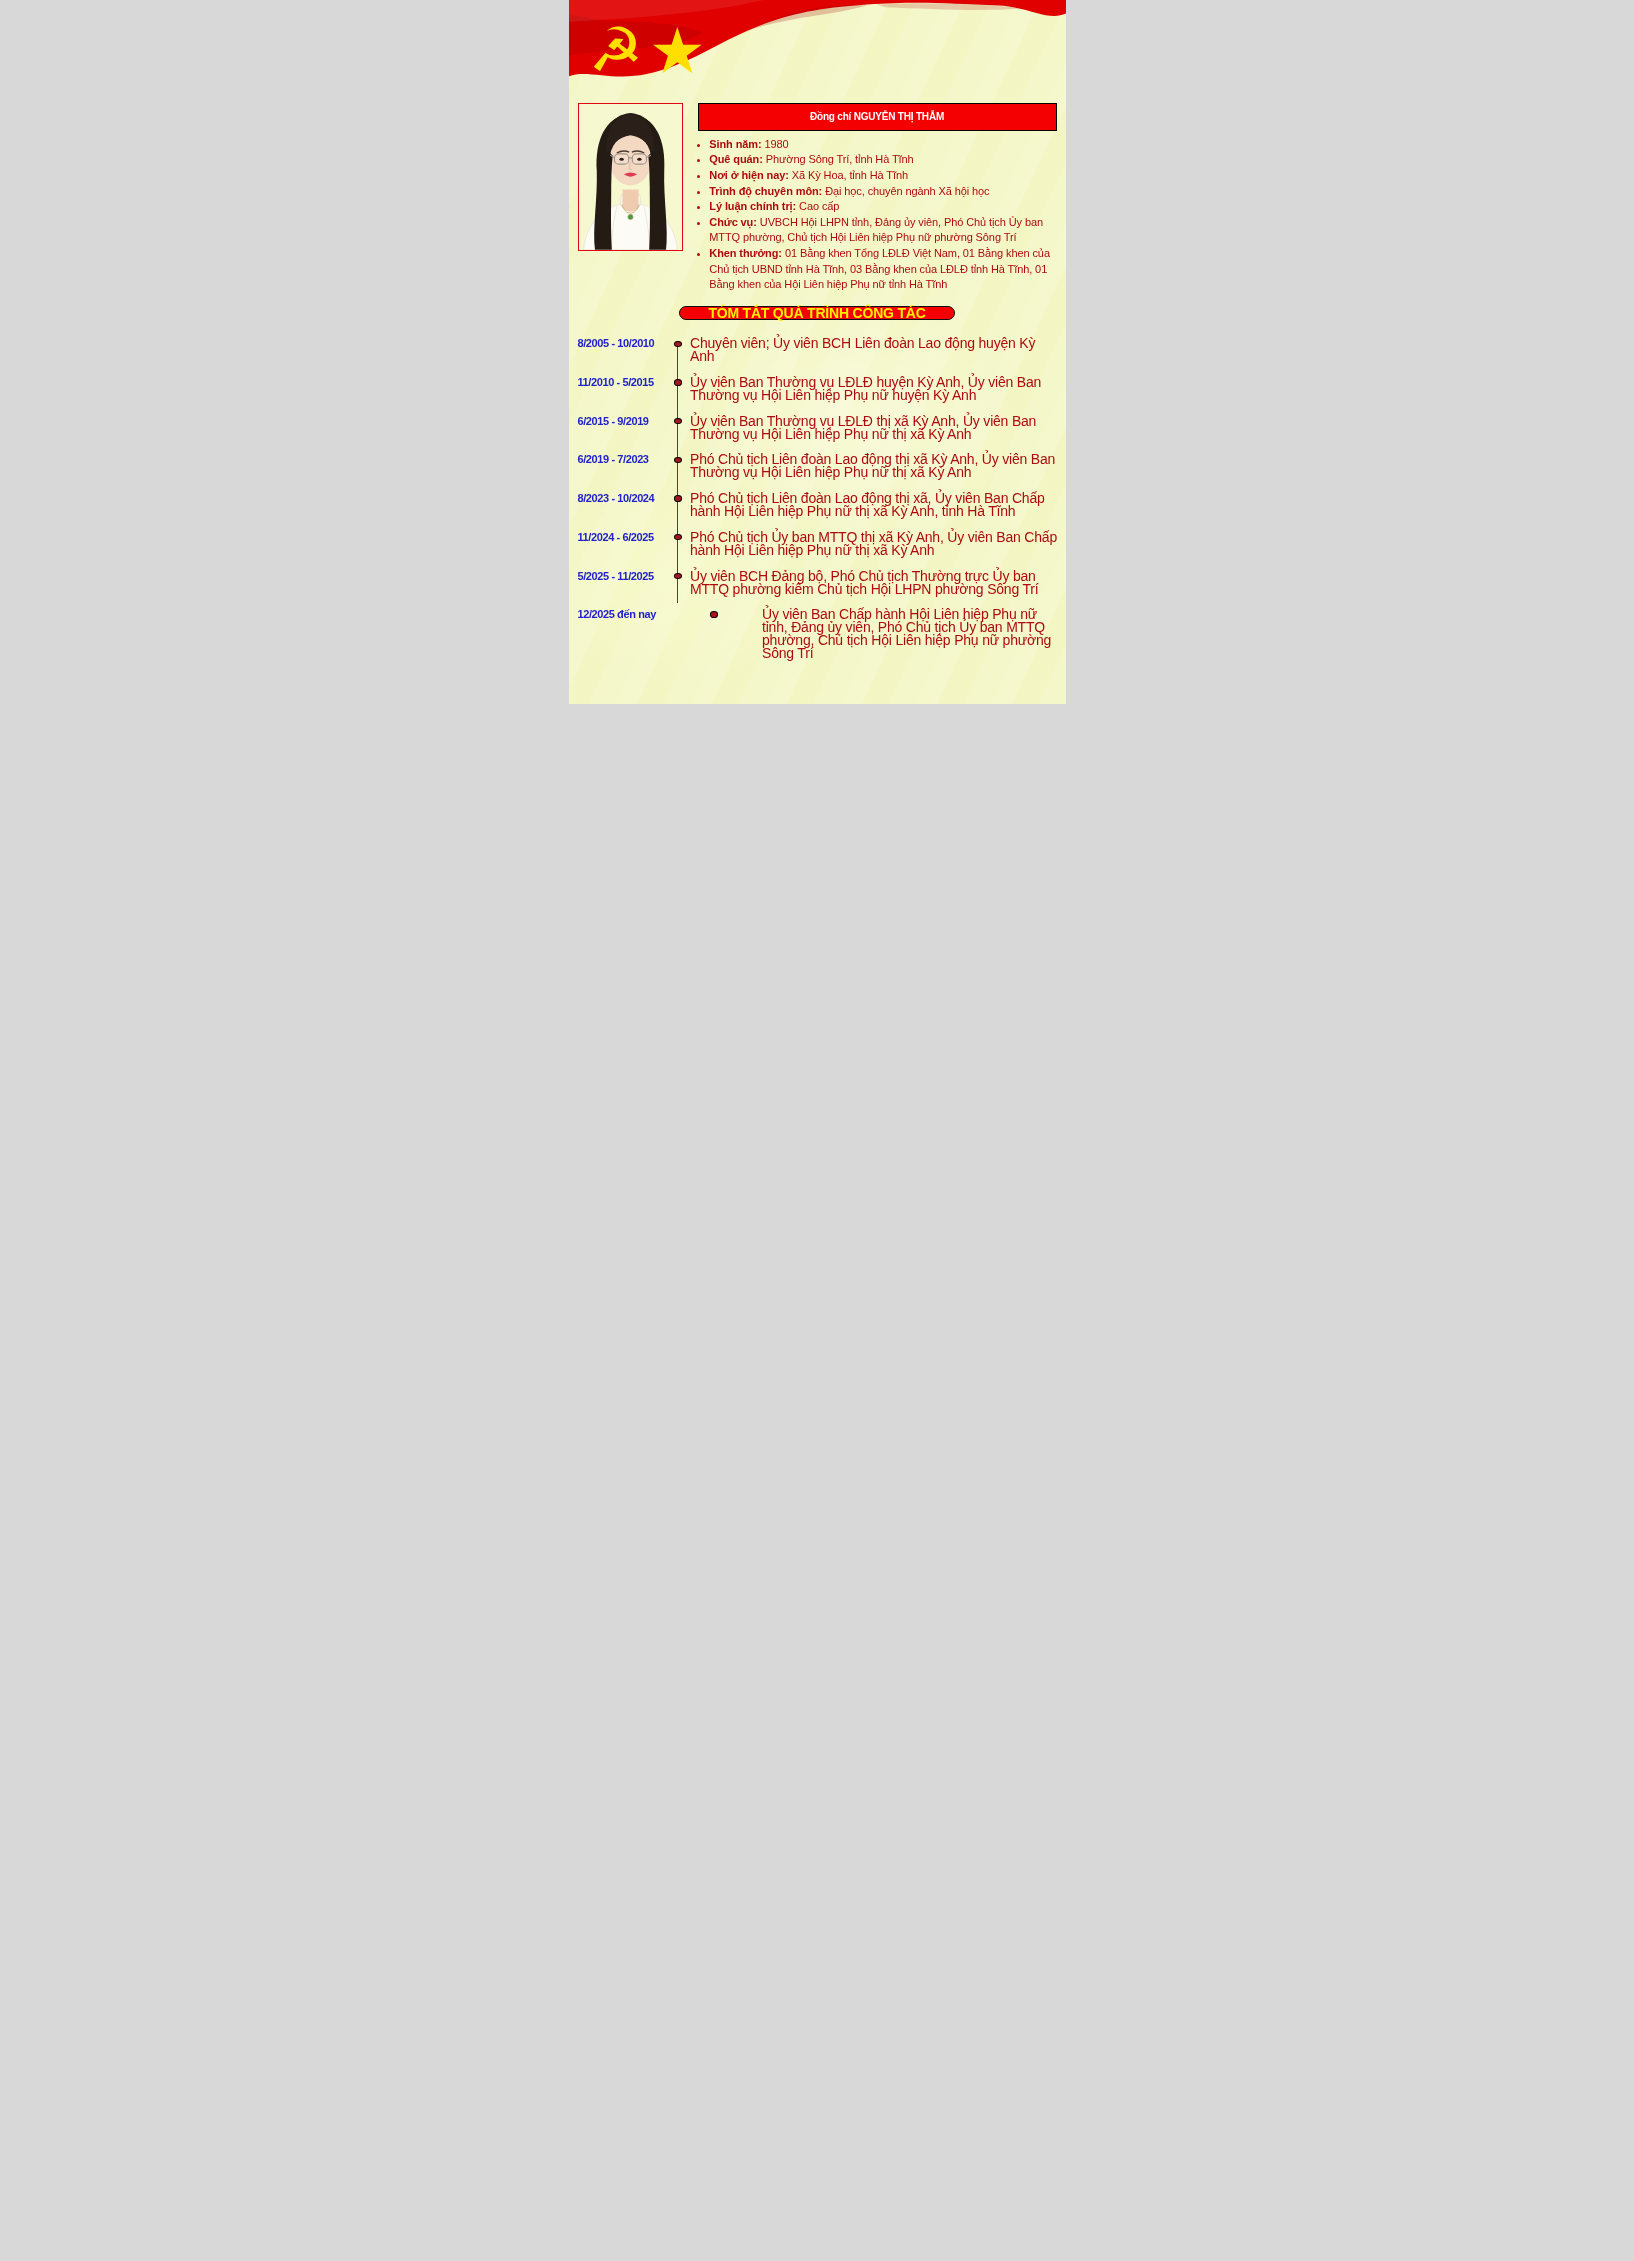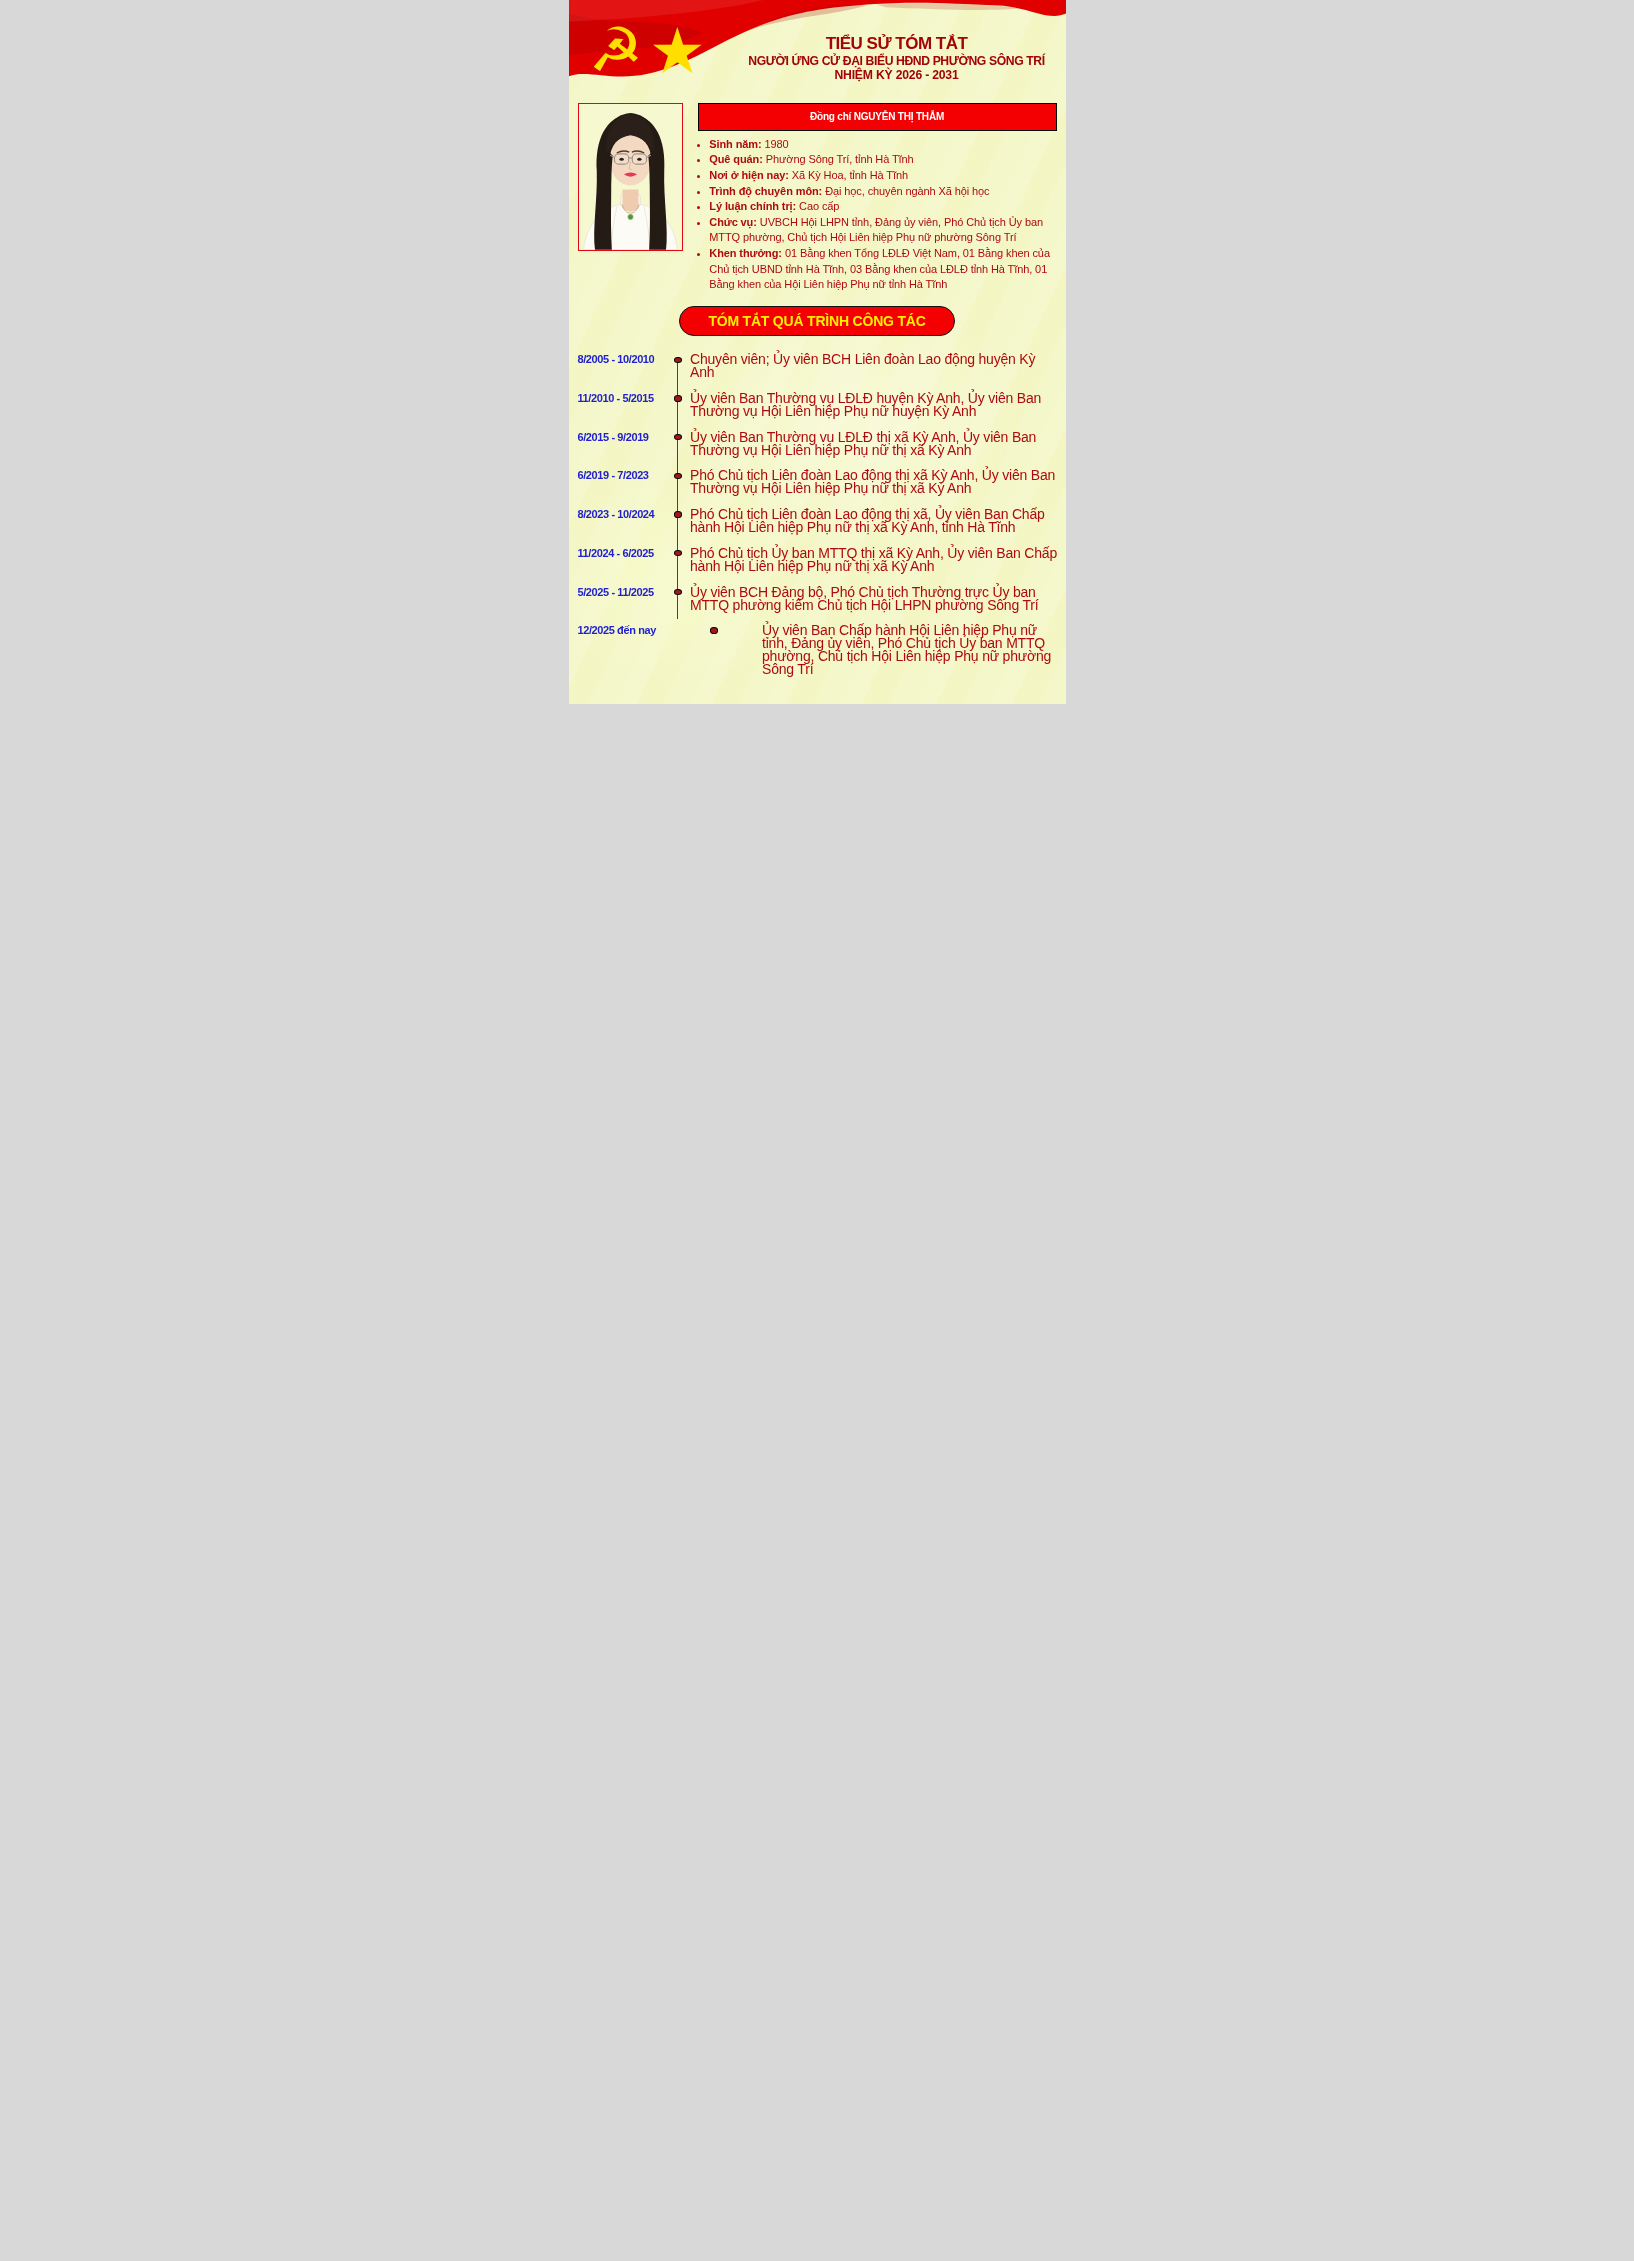--- a/index.html
+++ b/index.html
@@ -35,21 +35,21 @@
   }
   ul.profile{
     margin:6.3px 0 0 0;padding:0 0 0 11.8px;
     color:#AE0B10;font-size:11px;line-height:15.6px;letter-spacing:-0.1px;
   }
   ul.profile li{margin:0;}
   ul.profile li::marker{color:#AE0B10;font-size:9px;}
   ul.profile b{letter-spacing:-0.1px;}
   
   .career-banner{
-    width:276px;height:30px;margin:13.6px auto 0 auto;
+    width:276px;height:14px;margin:13.6px auto 0 auto;
     background:#F50002;border:1.4px solid #101010;border-radius:15px;
     display:flex;align-items:center;justify-content:center;
     color:#FFEE00;font-size:14px;font-weight:bold;letter-spacing:-0.2px;
   }
   
   .timeline{position:relative;margin:17px 6.3px 0 9px;}
   .t-line{position:absolute;width:1.8px;background:#9E1E22;z-index:0;}
   .t-row{display:flex;margin-bottom:12.7px;position:relative;z-index:1;}
   .t-row:last-child{margin-bottom:0;gap:36px;}
   .t-date{flex:none;width:89px;color:#2121CE;font-weight:bold;font-size:11px;line-height:13px;letter-spacing:-0.4px;}
@@ -73,25 +73,20 @@
   <div class="header">
     <svg class="flag-svg" viewBox="0 0 1100 196" preserveAspectRatio="none">
       <path d="M0,0 H1100 V30 C1060,48 1014,14 950,12 C840,8 778,2 660,10 C540,18 478,34 408,62 C330,93 266,143 172,163 C96,179 38,152 0,168 Z" fill="#E10000"></path>
       <path d="M0,30 C110,62 196,34 296,72 C226,112 118,104 0,122 Z" fill="#9E0000" opacity="0.28"></path>
       <path d="M360,82 C470,34 560,40 660,12 C560,6 470,28 404,64 Z" fill="#9E0000" opacity="0.22"></path>
       <path d="M0,0 H430 C310,28 150,40 0,48 Z" fill="#FFFFFF" opacity="0.08"></path>
       <path d="M680,10 C800,4 900,8 1010,18 C930,26 800,20 700,16 Z" fill="#9E0000" opacity="0.18"></path>
       <text x="104" y="156" font-size="134" fill="#FFDE00" text-anchor="middle" font-family="'DejaVu Sans',sans-serif">☭</text>
       <text x="240" y="160" font-size="140" fill="#FFDE00" text-anchor="middle" font-family="'DejaVu Sans',sans-serif">★</text>
     </svg>
-    <div class="titles">
-      <div class="t1">TIỂU SỬ TÓM TẮT</div>
-      <div class="t2">NGƯỜI ỨNG CỬ ĐẠI BIỂU HĐND PHƯỜNG SÔNG TRÍ</div>
-      <div class="t3">NHIỆM KỲ 2026 - 2031</div>
-    </div>
   </div>
 
   <div class="main">
     <div class="photo-wrap">
       <svg viewBox="0 0 232 328">
         <rect x="0" y="0" width="232" height="328" fill="#F6F8CF"></rect>
 
         <path d="M10,328 C18,266 52,238 88,226 L144,226 C180,238 214,266 222,328 Z" fill="#FCFBF5" stroke="#E6E1D0" stroke-width="1.5"></path>
         <path d="M86,228 C78,262 74,294 72,328" stroke="#ECE6D6" stroke-width="2" fill="none"></path>
         <path d="M146,228 C154,262 158,294 160,328" stroke="#ECE6D6" stroke-width="2" fill="none"></path>

